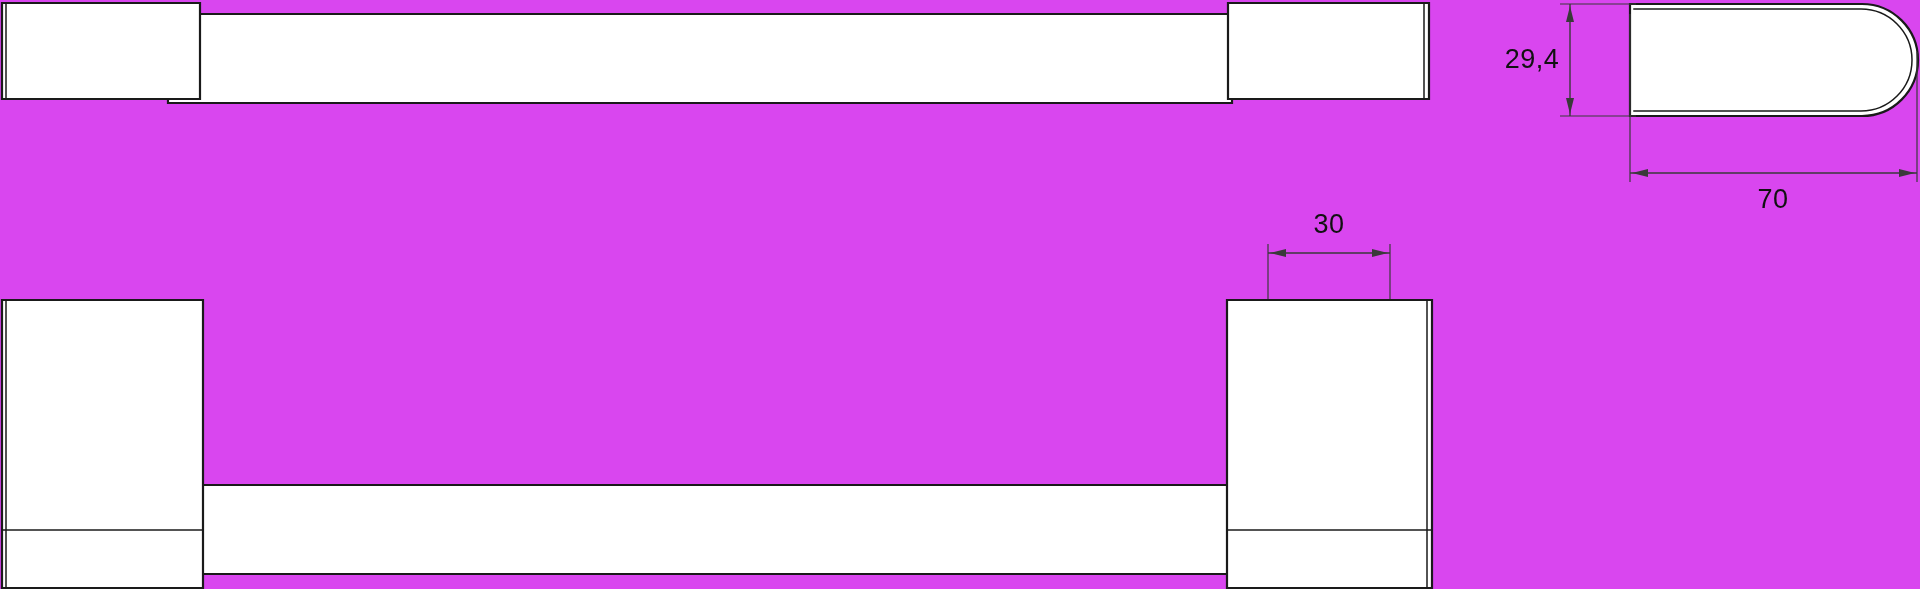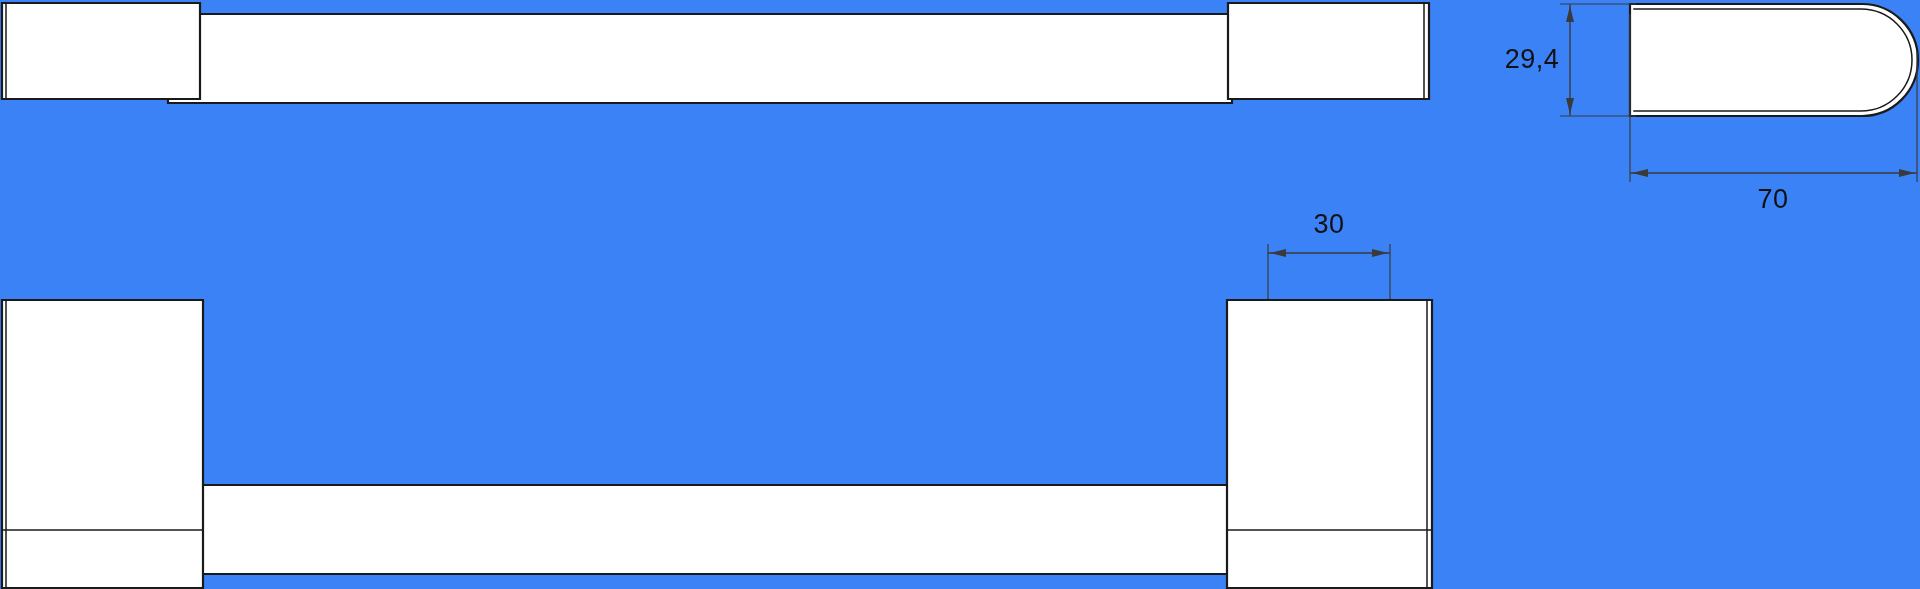--- a/index.html
+++ b/index.html
@@ -10,21 +10,21 @@
   body {
     width: 1920px;
     height: 589px;
     overflow: hidden;
     font-family: "Liberation Sans", sans-serif;
   }
   #drawing-root {
     position: relative;
     width: 1920px;
     height: 589px;
-    background: #3b82f6;
+    background: #d946ef;
   }
   #drawing-svg {
     position: absolute;
     top: 0;
     left: 0;
     display: block;
   }
   .outline {
     fill: #ffffff;
     stroke: #1a1a1a;

